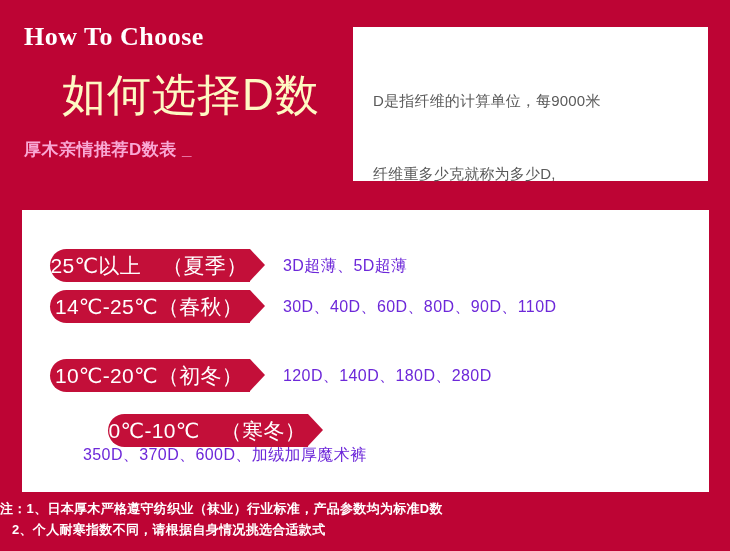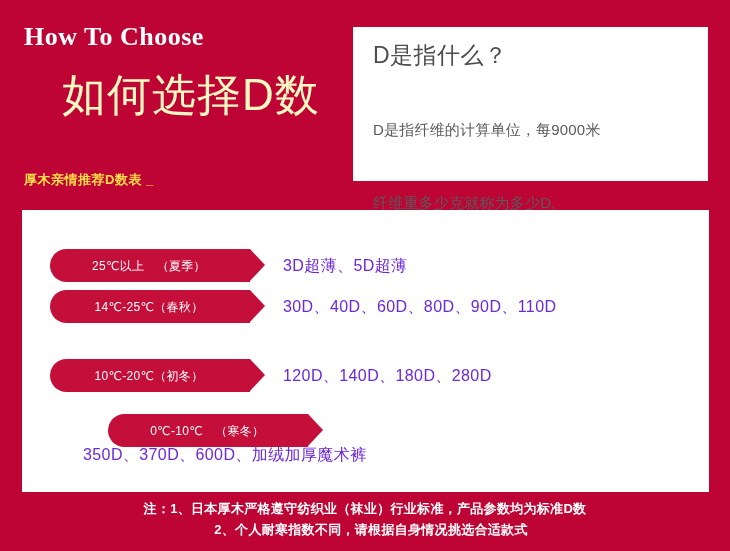--- a/index.html
+++ b/index.html
@@ -39,27 +39,26 @@
     color: #fef9c3;
     font-weight: 500;
     letter-spacing: 1px;
     white-space: nowrap;
     margin-left: 40px;
   }
   .subhead {
     position: absolute;
     left: 24px;
     top: 141px;
-    font-size: 13px;
+    font-size: 17px;
     line-height: 1.1;
-    color: #fde047;
+    color: #f9a8d4;
     font-weight: bold;
     letter-spacing: 0.5px;
     white-space: nowrap;
-    margin-top: 32px;
   }
 
   
   .info-card {
     position: absolute;
     left: 353px;
     top: 27px;
     width: 355px;
     height: 154px;
     background: #ffffff;
@@ -131,21 +130,21 @@
     position: absolute;
     left: 100%;
     top: 0;
     width: 0;
     height: 0;
     border-top: 16.5px solid transparent;
     border-bottom: 16.5px solid transparent;
     border-left: 15px solid #c30f39;
   }
   .badge-label {
-    font-size: 12px;
+    font-size: 21px;
     line-height: 1;
     color: #ffffff;
     font-weight: 500;
     letter-spacing: 0.3px;
     white-space: nowrap;
   }
   .row-values {
     margin-left: 33px;
     font-size: 16px;
     line-height: 1;
@@ -154,41 +153,40 @@
     letter-spacing: 0.4px;
     white-space: nowrap;
   }
 
   
   .notes {
     position: absolute;
     left: 0;
     right: 0;
     top: 498px;
-    text-align: center;
+    text-align: left;
     color: #ffffff;
     font-size: 13px;
     line-height: 1.65;
     font-weight: bold;
     letter-spacing: 0.3px;
   }
   .notes div { white-space: nowrap; }
   .note-indent { padding-left: 12px; }
 </style>
 </head>
 <body>
 
 <div id="poster">
 
   <div class="eyebrow">How To Choose</div>
   <div class="headline">如何选择D数</div>
   <div class="subhead">厚木亲情推荐D数表 _</div>
 
   <div class="info-card">
-    <div class="info-title">D是指什么？</div>
     <div class="info-body">
       <div>D是指纤维的计算单位，每9000米</div>
       <div>纤维重多少克就称为多少D,</div>
       <div>D数越大代表越厚。</div>
     </div>
   </div>
 
   <div class="panel">
     <div class="rows">
 

